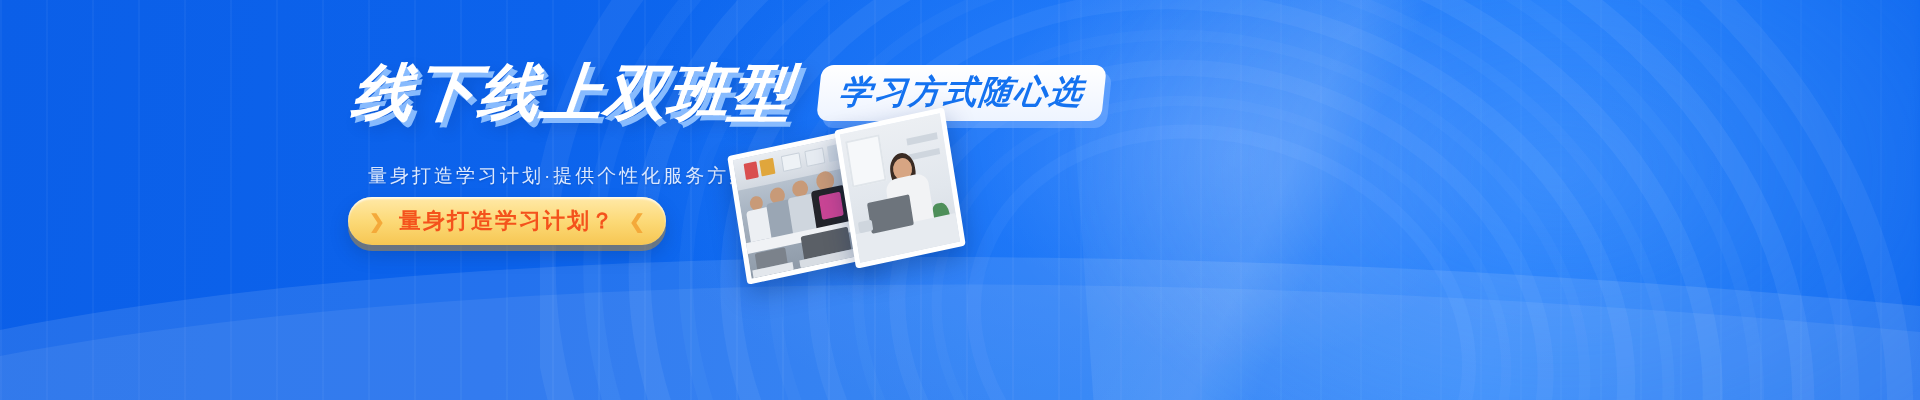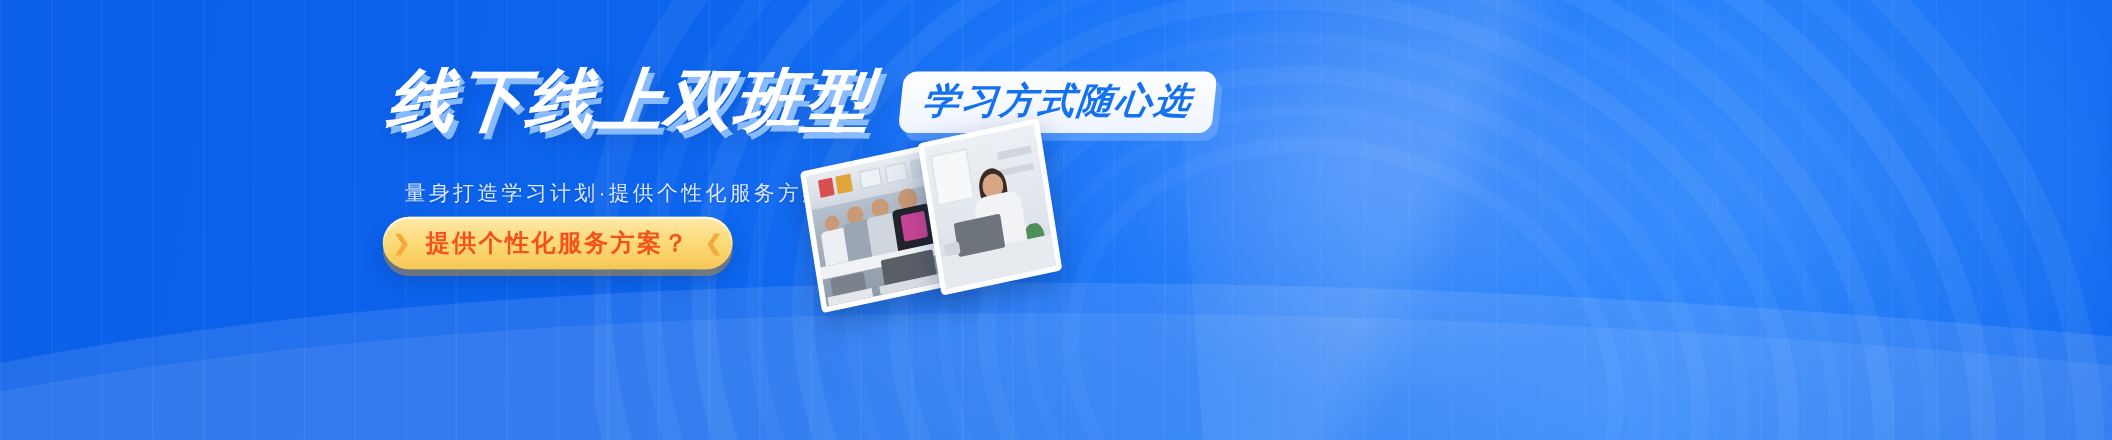--- a/index.html
+++ b/index.html
@@ -165,21 +165,21 @@
       <div class="headline">线下线上双班型</div>
       <div class="badge">
         <span class="badge-text">学习方式随心选</span>
       </div>
     </div>
 
     <div class="subtitle">量身打造学习计划·提供个性化服务方案</div>
 
     <button class="cta">
       <span class="cta-chev">❯</span>
-      <span class="cta-label">提供个性化服务方案？</span>
+      <span class="cta-label">量身打造学习计划？</span>
       <span class="cta-chev">❮</span>
     </button>
 
     <div class="collage">
 
       <div class="photo photo-a">
         <div class="ph-img cls">
           <div class="cls-wall"></div>
           <div class="cls-post" style="left:8%;width:11%;background:#d94f4f;"></div>
           <div class="cls-post" style="left:22%;width:11%;background:#e0a63c;"></div>

